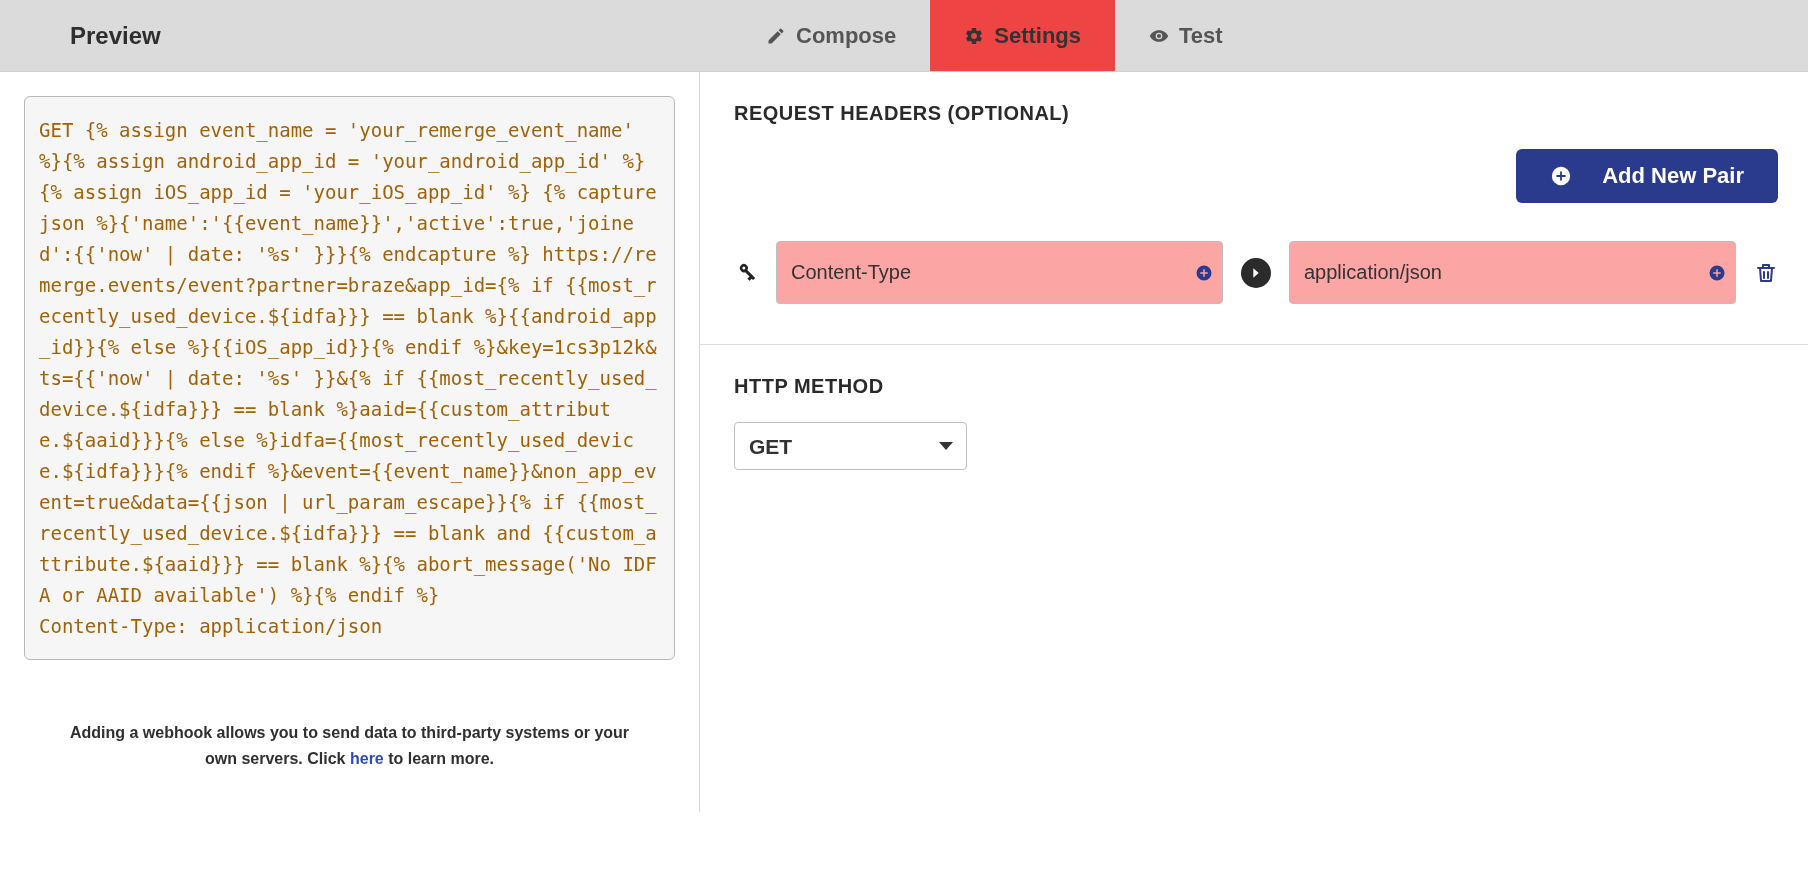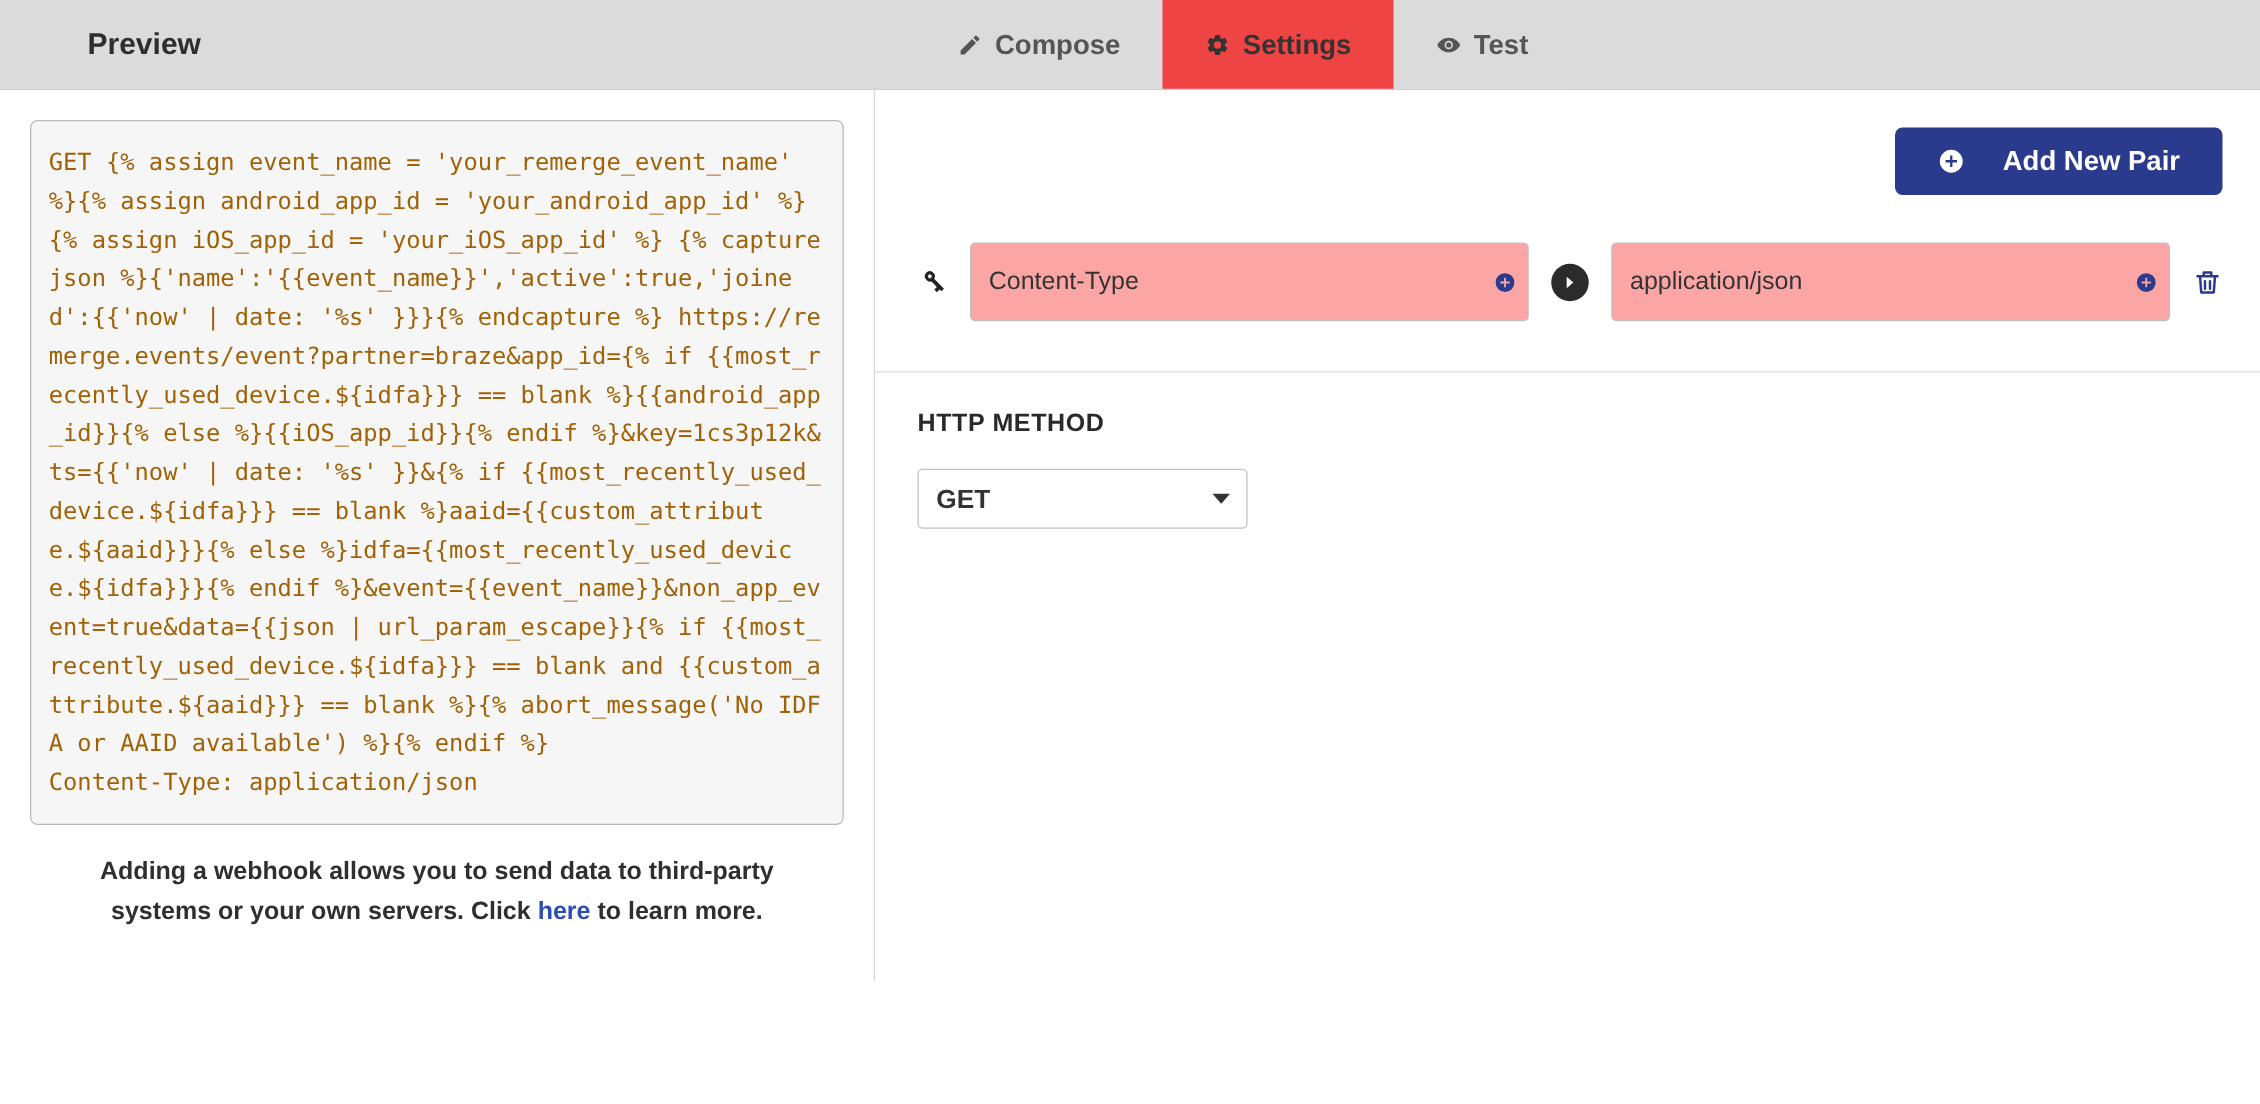--- a/index.html
+++ b/index.html
@@ -65,23 +65,23 @@
     background: #f6f6f6;
     padding: 18px 14px;
     font-family: "Menlo", "Consolas", monospace;
     font-size: 19px;
     line-height: 1.63;
     color: #a16207;
     white-space: pre-wrap;
     word-break: break-all;
   }
   .help-text {
-    margin-top: 21px;
+    margin-top: 60px;
     text-align: center;
-    font-size: 20px;
+    font-size: 16px;
     font-weight: 600;
     color: #2f2f2f;
     line-height: 1.6;
     padding: 0 40px;
   }
   .help-text a { color: #2d4db0; text-decoration: none; }
 
   .right-pane {
     flex: 1;
     padding: 30px 30px 30px 34px;
@@ -162,21 +162,21 @@
   }
 
   .divider {
     height: 1px;
     background: #dcdcdc;
     margin: 0 -30px 30px -34px;
   }
 
   .select-wrap {
     position: relative;
-    width: 264px;
+    width: 233px;
   }
   .select {
     width: 100%;
     height: 48px;
     border: 1px solid #bfbfbf;
     border-radius: 4px;
     padding: 0 40px 0 14px;
     font-size: 21px;
     font-weight: 600;
     color: #333;
@@ -228,20 +228,21 @@
   <div class="left-pane">
     <div class="code-box">GET {% assign event_name = 'your_remerge_event_name' %}{% assign android_app_id = 'your_android_app_id' %}{% assign iOS_app_id = 'your_iOS_app_id' %} {% capture json %}{'name':'{{event_name}}','active':true,'joined':{{'now' | date: '%s' }}}{% endcapture %} https://remerge.events/event?partner=braze&amp;app_id={% if {{most_recently_used_device.${idfa}}} == blank %}{{android_app_id}}{% else %}{{iOS_app_id}}{% endif %}&amp;key=1cs3p12k&amp;ts={{'now' | date: '%s' }}&amp;{% if {{most_recently_used_device.${idfa}}} == blank %}aaid={{custom_attribute.${aaid}}}{% else %}idfa={{most_recently_used_device.${idfa}}}{% endif %}&amp;event={{event_name}}&amp;non_app_event=true&amp;data={{json | url_param_escape}}{% if {{most_recently_used_device.${idfa}}} == blank and {{custom_attribute.${aaid}}} == blank %}{% abort_message('No IDFA or AAID available') %}{% endif %}
 Content-Type: application/json</div>
     <div class="help-text">
       <span>Adding a webhook allows you to send data to third-party systems or your own servers. Click </span><a href="#">here</a><span> to learn more.</span>
     </div>
   </div>
 
   <div class="right-pane">
 
+    <div class="section-label">REQUEST HEADERS (OPTIONAL)</div>
 
     <div class="add-pair-row">
       <button class="add-pair-btn">
         <svg viewBox="0 0 24 24">
             <path d="M12 2a10 10 0 1 0 0 20 10 10 0 0 0 0-20zm5 11h-4v4h-2v-4H7v-2h4V7h2v4h4v2z"></path>
           </svg>
         <span>Add New Pair</span>
       </button>
     </div>
 

